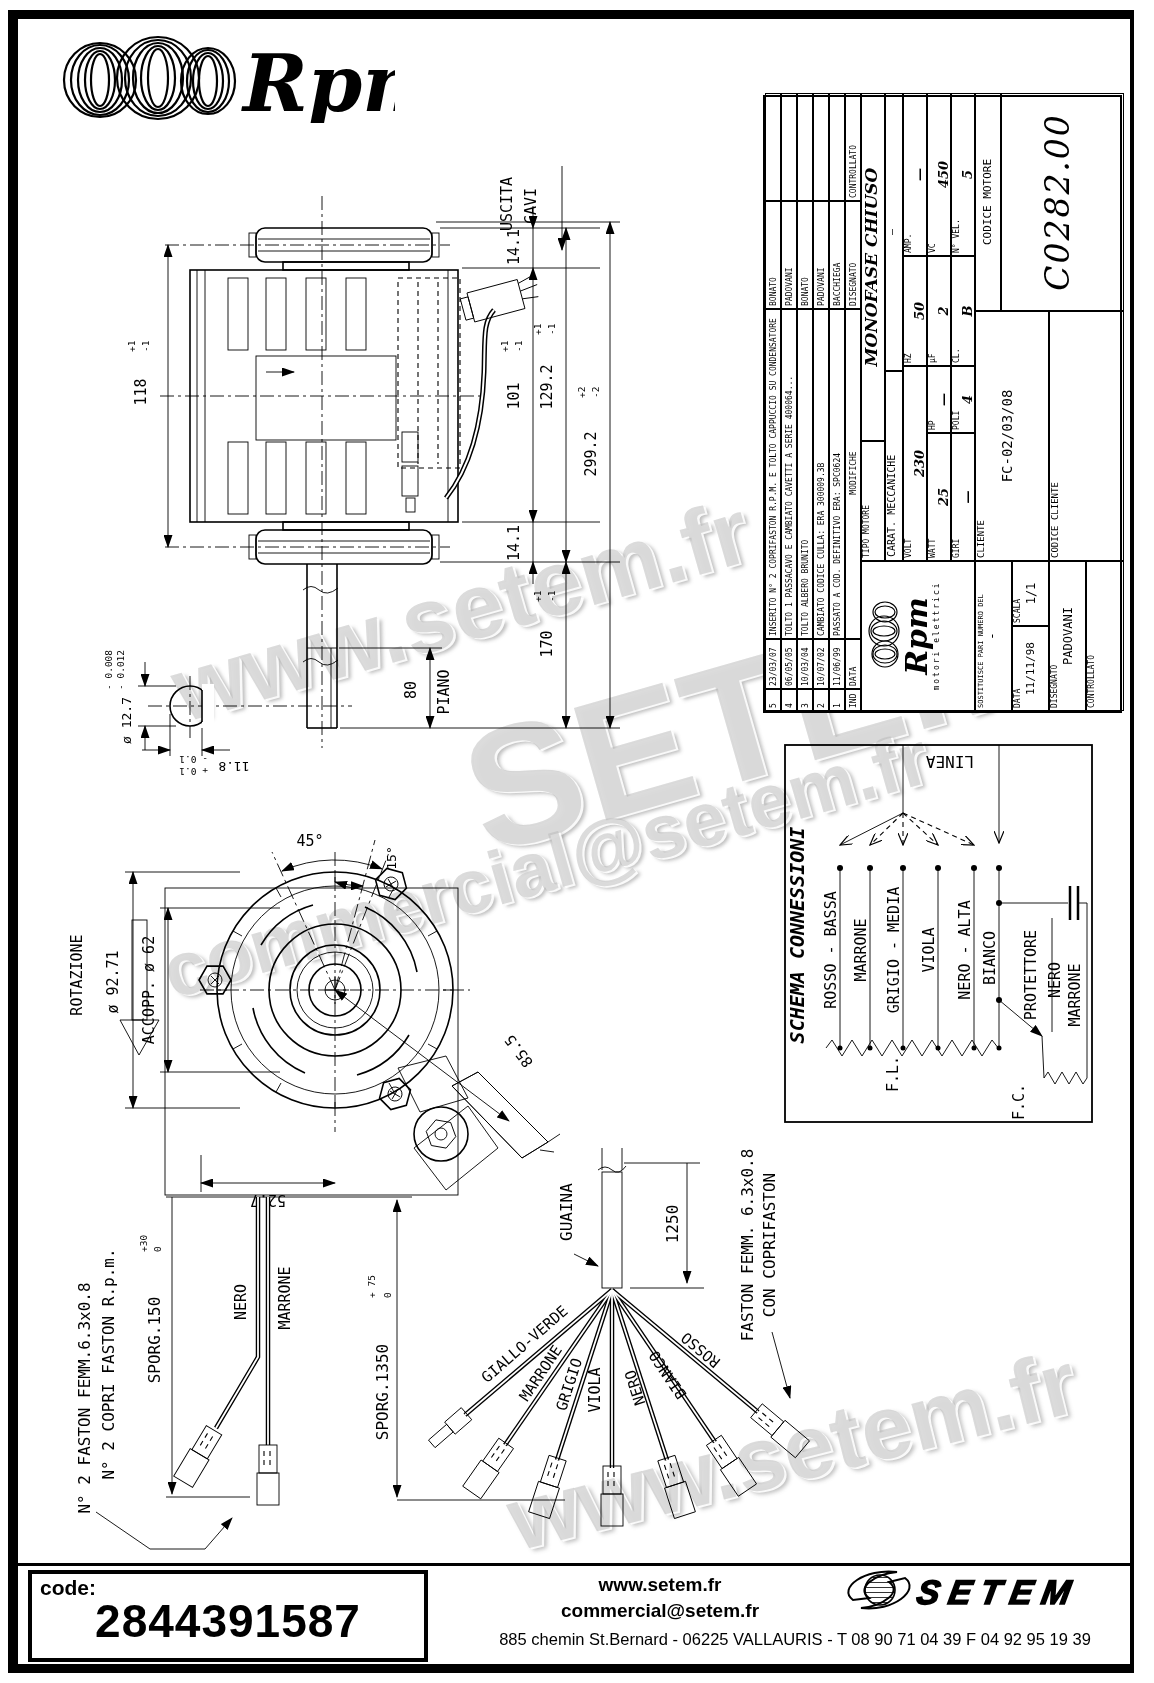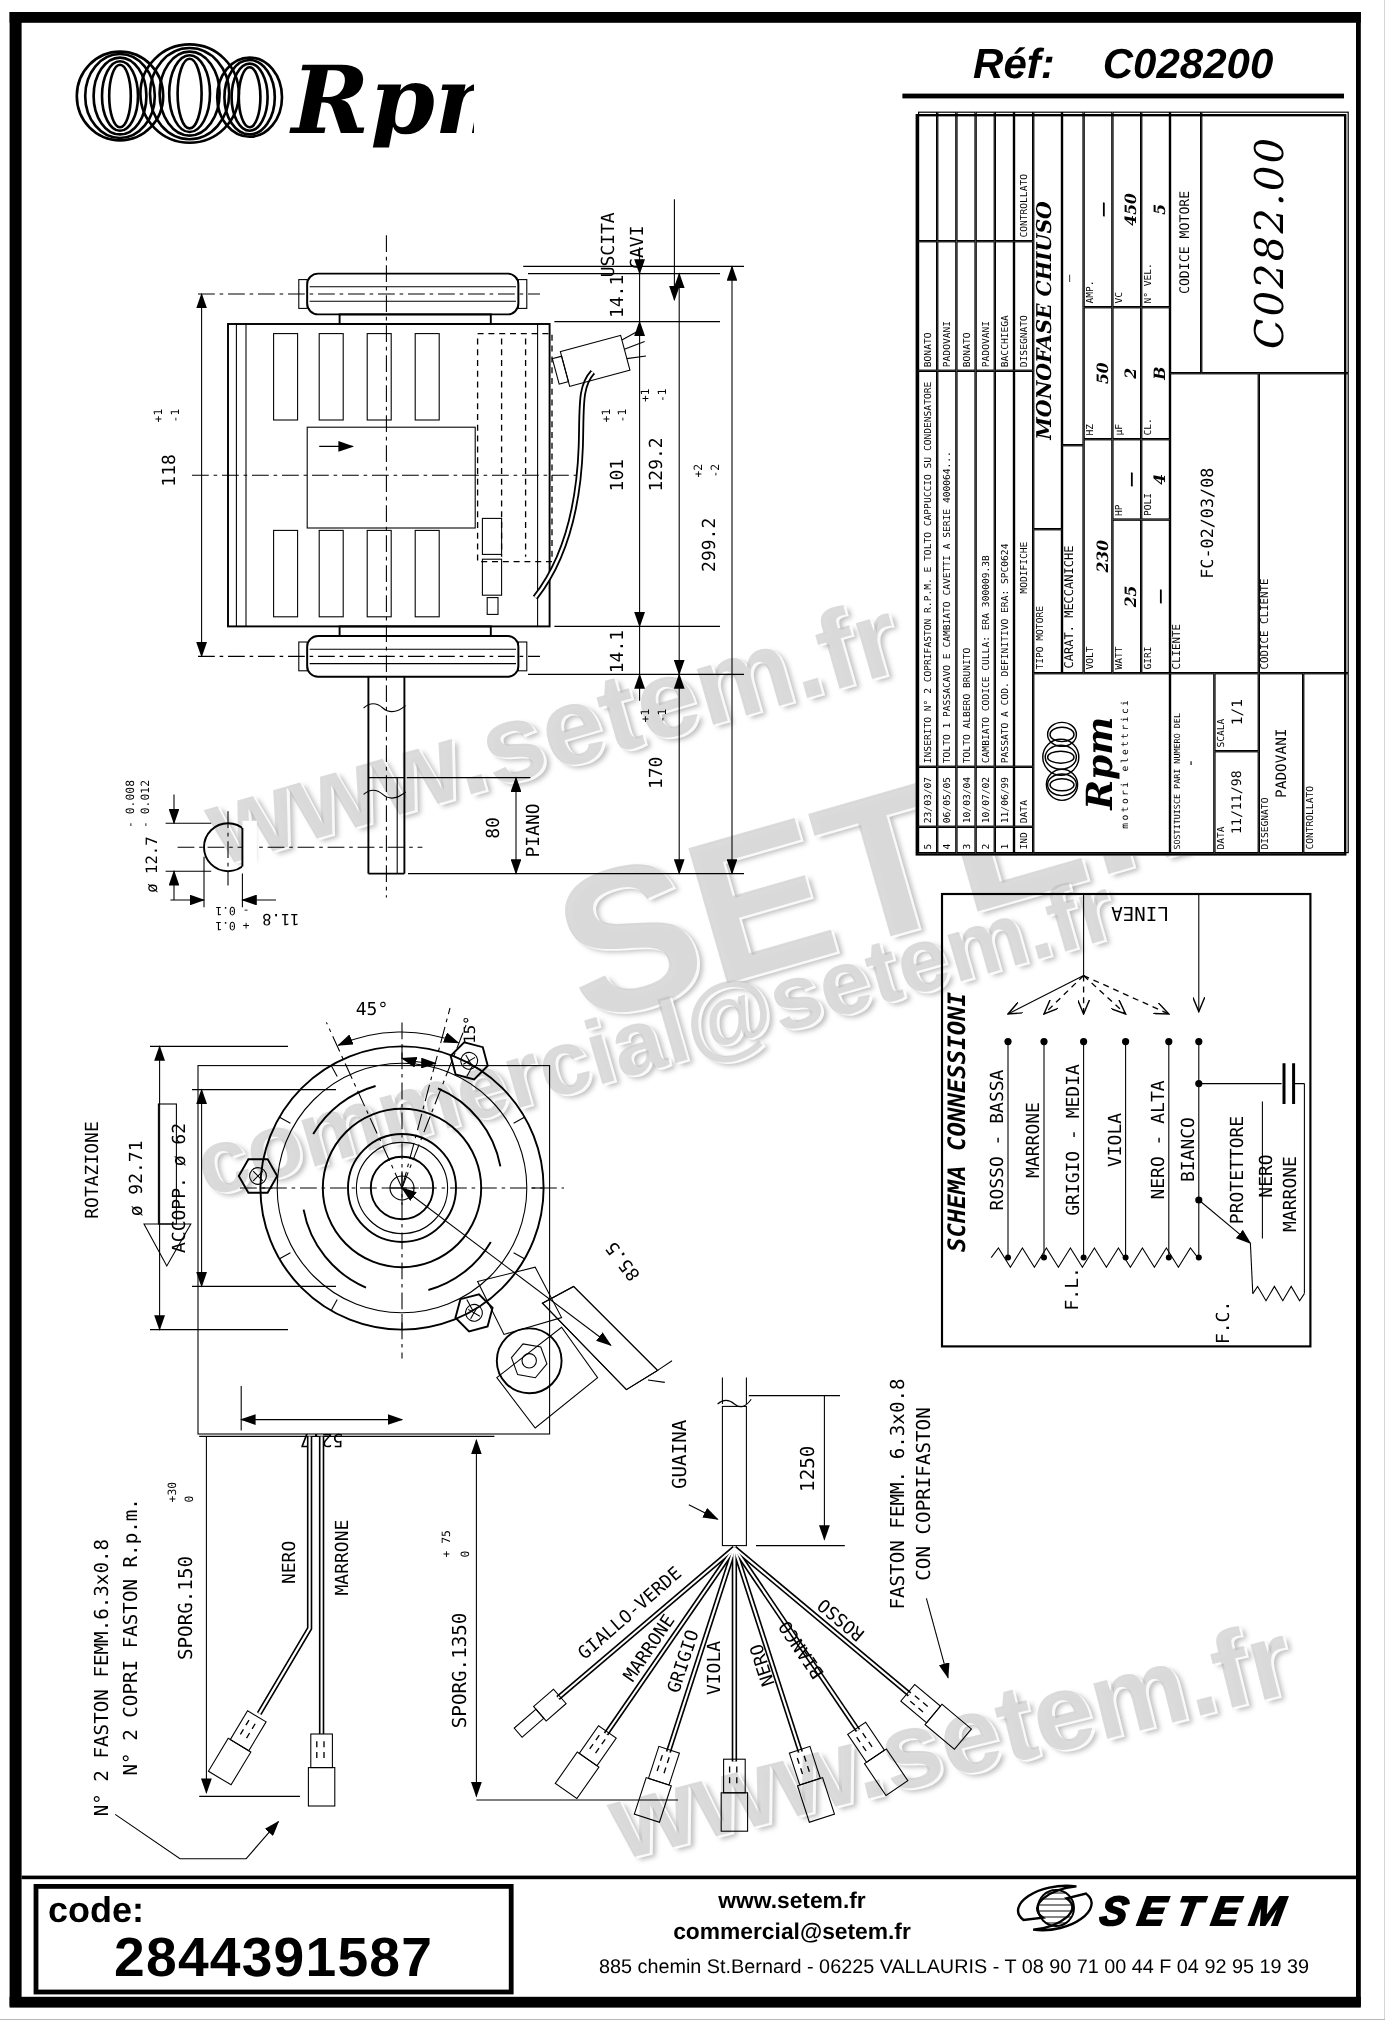--- a/index.html
+++ b/index.html
@@ -23,21 +23,21 @@
   .tv{width:100%;text-align:center;font-family:"DejaVu Serif",serif;font-style:italic;
       font-weight:bold;font-size:13px;margin-top:9px;}
   .rev{position:absolute;left:0;top:0;width:618px;height:96px;display:grid;
        grid-template-columns:22px 50px 330px 108px 108px;grid-auto-rows:16px;}
   .rev div{border:1px solid #000;font-size:8px;line-height:15px;white-space:nowrap;
        overflow:hidden;padding-left:2px;box-sizing:border-box;}
   .footer-strip{position:absolute;left:18px;top:1565px;width:1114px;height:100px;background:#fff;z-index:2;}
   .sep{position:absolute;left:18px;top:1563px;width:1114px;height:3px;background:#000;z-index:4;}
   .codebox{position:absolute;left:28px;top:1570px;width:400px;height:92px;border:4px solid #000;
       z-index:4;background:#fff;box-sizing:border-box;font-family:"Liberation Sans",sans-serif;}
-  .codebox .cl1{font-size:30px;font-weight:bold;margin:2px 12px 0 8px;}
+  .codebox .cl1{font-size:21px;font-weight:bold;margin:2px 12px 0 8px;}
   .codebox .cl2{font-size:46px;font-weight:bold;text-align:center;margin-top:-6px;letter-spacing:1px;}
   .fcenter{position:absolute;left:455px;top:1572px;width:410px;text-align:center;z-index:4;
       font-family:"Liberation Sans",sans-serif;font-weight:bold;font-size:19px;line-height:1.35;}
   .faddr{position:absolute;left:450px;top:1630px;width:690px;text-align:center;z-index:4;
       font-family:"Liberation Sans",sans-serif;font-size:16.5px;}
   svg text{fill:#000;}
   .t{font-family:"DejaVu Sans Mono",monospace;font-size:15px;}
   .t9{font-family:"DejaVu Sans Mono",monospace;font-size:9.5px;}
   .t13{font-family:"DejaVu Sans Mono",monospace;font-size:13px;}
   .t16{font-family:"DejaVu Sans Mono",monospace;font-size:16px;}
@@ -77,24 +77,20 @@
         <ellipse cx="133" cy="60" rx="17" ry="32"></ellipse>
         <ellipse cx="133" cy="60" rx="10" ry="29"></ellipse>
       <ellipse cx="183" cy="63" rx="27" ry="33"></ellipse>
         <ellipse cx="183" cy="63" rx="21" ry="31"></ellipse>
         <ellipse cx="183" cy="63" rx="15" ry="28"></ellipse>
         <ellipse cx="183" cy="63" rx="9" ry="25"></ellipse>
     </g>
     <text x="218" y="93" style="font-family:'DejaVu Serif',serif;font-style:italic;font-weight:bold;font-size:78px">Rpm</text>
   </svg>
 
-  <div class="hdr-ref">
-    <span>Réf:</span>
-    <span>C028200</span>
-  </div>
 
   <div class="tb">
     <div class="rev">
       <div>5</div>
         <div>23/03/07</div>
         <div>INSERITO N° 2 COPRIFASTON R.P.M. E TOLTO CAPPUCCIO SU CONDENSATORE</div>
         <div>BONATO</div>
         <div></div>
       <div>4</div>
         <div>06/05/05</div>
@@ -625,21 +621,21 @@
   <div class="footer-strip"></div>
   <div class="sep"></div>
   <div class="codebox">
     <div class="cl1">code:</div>
     <div class="cl2">2844391587</div>
   </div>
   <div class="fcenter">
     <div>www.setem.fr</div>
     <div>commercial@setem.fr</div>
   </div>
-  <div class="faddr">885 chemin St.Bernard  -  06225 VALLAURIS  -  T 08 90 71 00 44   F 04 92 95 19 39</div>
+  <div class="faddr">885 chemin St.Bernard  -  06225 VALLAURIS  -  T 08 90 71 04 39   F 04 92 95 19 39</div>
   <svg width="300" height="70" style="position:absolute;left:835px;top:1560px;z-index:4">
     <g>
       <path d="M18,40 C2,28 30,8 62,12 C40,14 20,28 34,38 Z" fill="none" stroke="#000" stroke-width="2"></path>
       <circle cx="45" cy="30" r="15" fill="url(#h1l)" stroke="#000" stroke-width="1.6"></circle>
       <path d="M70,18 C86,30 58,52 26,48 C48,46 68,32 54,22 Z" fill="none" stroke="#000" stroke-width="2"></path>
     </g>
     <defs>
         <pattern id="h1l" width="5" height="5" patternUnits="userSpaceOnUse">
           <line x1="0" y1="2.5" x2="5" y2="2.5" stroke="#000" stroke-width="0.8"></line>
         </pattern>

